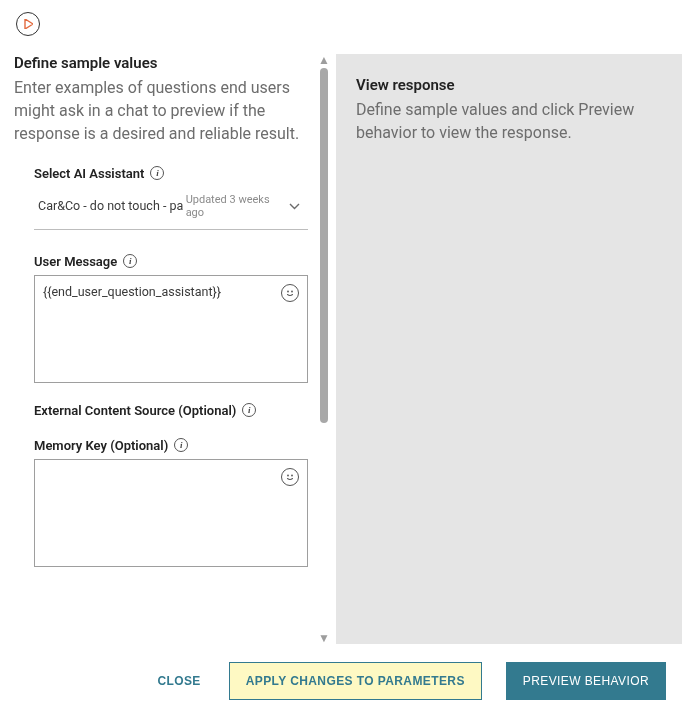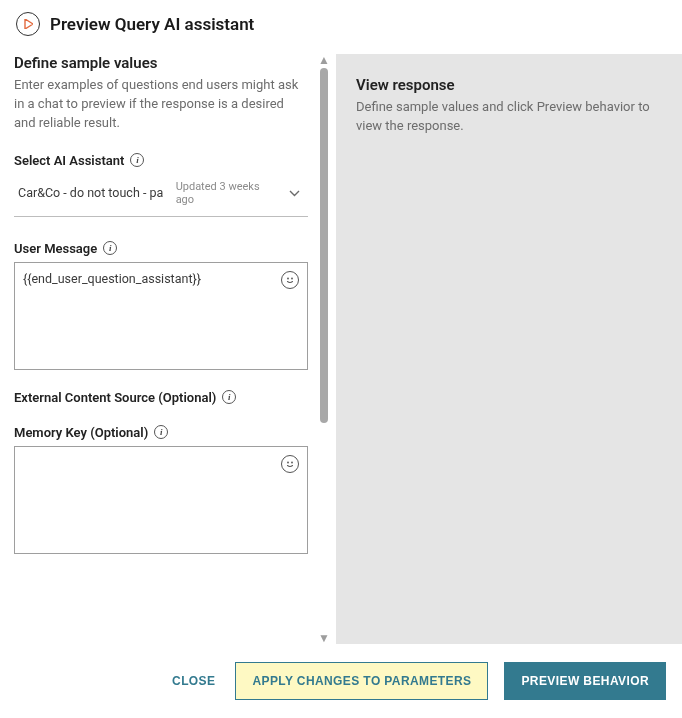--- a/index.html
+++ b/index.html
@@ -62,26 +62,27 @@
       margin-right: 0;
       overflow: hidden;
     }
     .section-title {
       font-size: 15px;
       font-weight: 600;
       margin-bottom: 4px;
       color: #222;
     }
     .section-desc {
-      font-size: 13px;
+      font-size: 16px;
       color: #6d6d6d;
       line-height: 1.45;
     }
     .field-block {
       margin-top: 20px;
+      margin-left: 20px;
     }
     .field-label {
       display: flex;
       align-items: center;
       gap: 6px;
       font-size: 13px;
       font-weight: 600;
       color: #222;
       margin-bottom: 6px;
     }
@@ -174,21 +175,21 @@
     .scroll-thumb {
       width: 8px;
       background: #a8a8a8;
       border-radius: 4px;
       margin-top: 2px;
     }
     .footer {
       display: flex;
       align-items: center;
       justify-content: flex-end;
-      gap: 16px;
+      gap: 24px;
       padding: 18px 16px 0 16px;
     }
     .btn-close {
       background: none;
       border: none;
       color: #337a8f;
       font-size: 12px;
       font-weight: 700;
       letter-spacing: 0.4px;
       cursor: pointer;
@@ -202,36 +203,35 @@
       font-weight: 700;
       letter-spacing: 0.4px;
       padding: 11px 16px;
       cursor: pointer;
     }
     .btn-preview {
       background: #337a8f;
       border: 1px solid #337a8f;
       color: #fff;
       font-size: 12px;
-      font-weight: 700;
+      font-weight: 400;
       letter-spacing: 0.4px;
       padding: 11px 16px;
       cursor: pointer;
     }
   </style>
 </head>
 <body>
 
 <div class="header">
   <div class="header-icon">
     <svg width="10" height="10" viewBox="0 0 10 10">
         <polygon points="2,0 10,5 2,10" fill="none" stroke="#e26a3f" stroke-width="1.4" stroke-linejoin="round"></polygon>
       </svg>
   </div>
-  <div class="header-title">Preview Query AI assistant</div>
 </div>
 
 <div class="body">
   <div class="left-col">
     <div class="scroll-area">
 
       <div>
         <div class="section-title">Define sample values</div>
         <div class="section-desc">Enter examples of questions end users might ask in a chat to preview if the response is a desired and reliable result.</div>
       </div>

